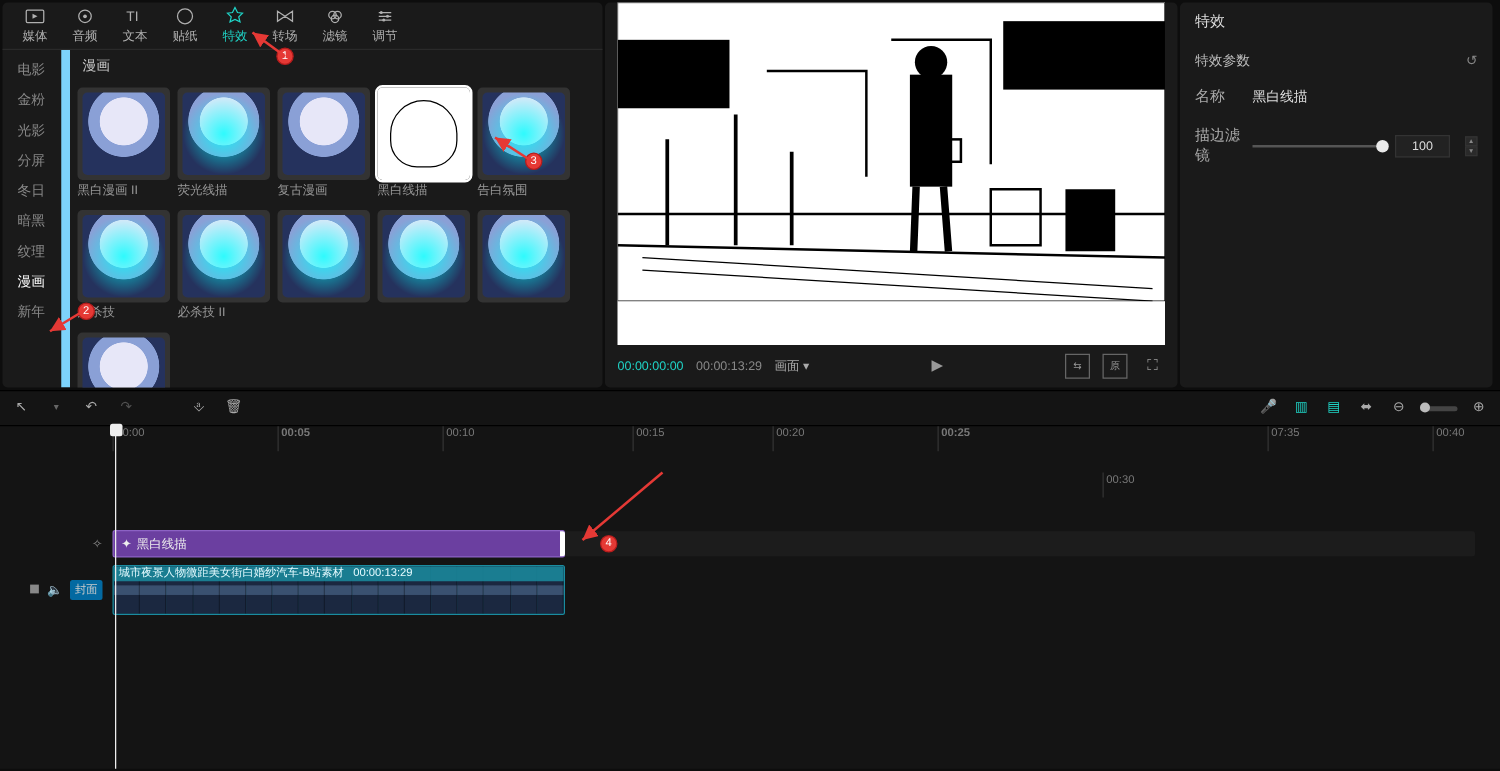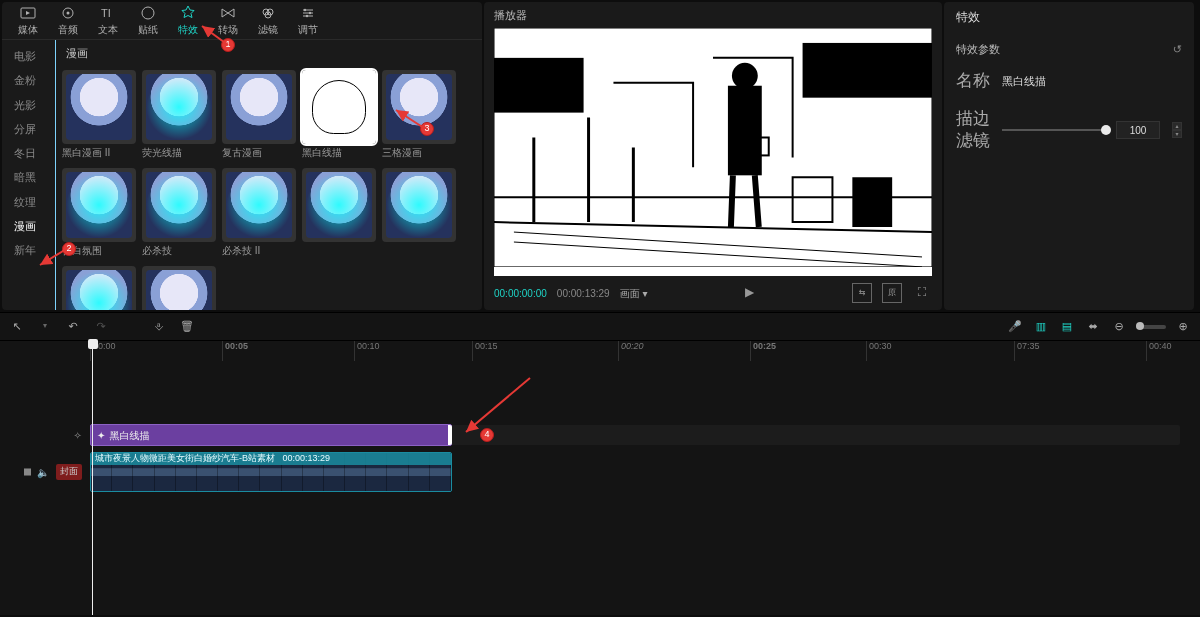--- a/index.html
+++ b/index.html
@@ -7,21 +7,21 @@
 
 
 .upper{display:flex;height:312px}
 .left-panel{width:480px;background:#1a1a1a;border-radius:4px;margin:2px;display:flex;flex-direction:column}
 .tabs{display:flex;height:38px;align-items:center;border-bottom:1px solid #2a2a2a;padding:0 6px}
 .tab{display:flex;flex-direction:column;align-items:center;justify-content:center;width:40px;height:36px;color:#b0b0b0;cursor:pointer;font-size:10px;gap:2px}
 .tab.active{color:#1fd3c6}
 .tab svg{width:16px;height:16px}
 .section-title{padding:6px 10px;font-size:11px;color:#ccc}
 .panel-body{display:flex;flex:1;overflow:hidden}
-.category-col{width:54px;border-right:1px solid #7dd3fc;display:flex;flex-direction:column;padding-top:4px}
+.category-col{width:54px;border-right:7px solid #7dd3fc;display:flex;flex-direction:column;padding-top:4px}
 .cat{padding:5px 0 5px 12px;font-size:11px;color:#888;cursor:pointer}
 .cat.active{color:#fff}
 .grid{flex:1;display:flex;flex-wrap:wrap;align-content:flex-start;padding:4px 6px;gap:6px;overflow:hidden}
 .cell{width:74px}
 .thumb{width:74px;height:74px;border-radius:4px;background:#333;position:relative;overflow:hidden;display:flex;align-items:center;justify-content:center}
 .thumb.selected{outline:2px solid #fff}
 .thumb.lineart{background:#fff}
 .cell-lbl{height:16px;font-size:10px;color:#999;text-align:left;margin-top:2px;white-space:nowrap}
 
 .anime-face{position:absolute;inset:4px;border-radius:4px;background:radial-gradient(circle at 50% 35%,#e7e7f8 0 35%,#8aa0d6 36% 52%,#25325d 53% 100%)}
@@ -39,21 +39,21 @@
 .tc{color:#1fd3c6}
 .spacer{flex:1}
 .icon-btn{width:20px;height:20px;display:flex;align-items:center;justify-content:center;color:#999;cursor:pointer;font-size:12px}
 
 .right-panel{width:250px;background:#1a1a1a;border-radius:4px;margin:2px 2px 2px 0;display:flex;flex-direction:column;padding:8px 12px}
 .rp-title{font-size:12px;color:#ddd;margin-bottom:10px}
 .rp-sub{display:flex;justify-content:space-between;align-items:center;margin:6px 0}
 .rp-sub .lbl{font-size:11px;color:#bbb}
 .reset-ico{color:#888;cursor:pointer}
 .row{display:flex;align-items:center;gap:10px;margin:8px 0}
-.row .lbl{width:36px;color:#aaa;font-size:17px}
+.row .lbl{width:36px;color:#aaa;font-size:12px}
 .row .val{font-size:11px;color:#ddd}
 .slider{flex:1;height:16px;position:relative}
 .slider .track{position:absolute;top:7px;left:0;right:0;height:2px;background:#555}
 .slider .knob{position:absolute;top:3px;width:10px;height:10px;border-radius:50%;background:#eaeaea}
 .numbox{width:44px;height:18px;background:#222;border:1px solid #333;color:#ddd;font-size:10px;display:flex;align-items:center;justify-content:center}
 .stepbtns{display:flex;flex-direction:column;margin-left:2px}
 .stepbtns span{width:10px;height:8px;background:#2a2a2a;border:1px solid #333;font-size:6px;text-align:center;cursor:pointer;color:#888}
 
 
 .lower{height:303px;background:#141414;border-top:1px solid #000;display:flex;flex-direction:column}
@@ -70,21 +70,21 @@
 .lane-head{width:90px;display:flex;align-items:center;justify-content:flex-end;padding-right:8px;gap:6px;color:#888;font-size:10px}
 .lane-body{flex:1;position:relative;height:100%}
 .lane-empty{position:absolute;left:0;right:20px;top:3px;bottom:3px;background:#1c1c1c;border-radius:2px}
 .effect-clip{position:absolute;top:2px;bottom:2px;background:#6b3fa0;border:1px solid #8c62c4;border-radius:2px;display:flex;align-items:center;padding:0 6px;color:#eee;font-size:10px;gap:4px}
 .effect-clip::after{content:"";position:absolute;right:-1px;top:0;bottom:0;width:4px;background:#fff;border-radius:0 2px 2px 0}
 .video-clip{position:absolute;top:0;bottom:0;background:#0d4754;border:1px solid #1a8ca0;border-radius:2px;overflow:hidden}
 .video-title{position:absolute;top:0;left:0;right:0;height:12px;background:rgba(26,140,160,.85);color:#e5fbff;font-size:9px;padding:0 4px;white-space:nowrap}
 .frames{display:flex;height:100%}
 .frame{width:22px;height:100%;background:linear-gradient(180deg,#1b2840 40%,#3a5170 41% 60%,#1b2840 61%);border-right:1px solid rgba(0,0,0,.3)}
 .lane.video{height:40px;margin-top:4px}
-.cover-tag{background:#7f1d1d;color:#ccc;font-size:9px;padding:2px 4px;border-radius:2px}
+.cover-tag{background:#0369a1;color:#ccc;font-size:9px;padding:2px 4px;border-radius:2px}
 
 
 .ann{position:absolute;pointer-events:none;z-index:100}
 .badge{width:14px;height:14px;border-radius:50%;background:#e53935;color:#fff;font-size:9px;display:flex;align-items:center;justify-content:center;border:1px solid #b71c1c}
 .arrow-line{stroke:#e53935;stroke-width:2;fill:none;marker-end:url(#arrowhead)}
 </style>
 </head>
 <body>
 
 <div class="upper">
@@ -181,71 +181,64 @@
               <div class="cell-lbl">复古漫画</div>
             </div>
             <div class="cell">
               <div class="thumb selected lineart">
                 <div class="anime-face  line"></div>
               </div>
               <div class="cell-lbl">黑白线描</div>
             </div>
             <div class="cell">
               <div class="thumb  ">
+                <div class="anime-face glow "></div>
+              </div>
+              <div class="cell-lbl">告白氛围</div>
+            </div>
+            <div class="cell">
+              <div class="thumb  ">
+                <div class="anime-face glow "></div>
+              </div>
+              <div class="cell-lbl">必杀技</div>
+            </div>
+            <div class="cell">
+              <div class="thumb  ">
+                <div class="anime-face glow "></div>
+              </div>
+              <div class="cell-lbl">必杀技 II</div>
+            </div>
+            <div class="cell">
+              <div class="thumb  ">
+                <div class="anime-face glow "></div>
+              </div>
+              <div class="cell-lbl"></div>
+            </div>
+            <div class="cell">
+              <div class="thumb  ">
+                <div class="anime-face glow "></div>
+              </div>
+              <div class="cell-lbl"></div>
+            </div>
+            <div class="cell">
+              <div class="thumb  ">
+                <div class="anime-face glow "></div>
+              </div>
+            </div>
+            <div class="cell">
+              <div class="thumb  ">
                 <div class="anime-face  "></div>
               </div>
-              <div class="cell-lbl">三格漫画</div>
-            </div>
-            <div class="cell">
-              <div class="thumb  ">
-                <div class="anime-face glow "></div>
-              </div>
-              <div class="cell-lbl">告白氛围</div>
-            </div>
-            <div class="cell">
-              <div class="thumb  ">
-                <div class="anime-face glow "></div>
-              </div>
-              <div class="cell-lbl">必杀技</div>
-            </div>
-            <div class="cell">
-              <div class="thumb  ">
-                <div class="anime-face glow "></div>
-              </div>
-              <div class="cell-lbl">必杀技 II</div>
-            </div>
-            <div class="cell">
-              <div class="thumb  ">
-                <div class="anime-face glow "></div>
-              </div>
-              <div class="cell-lbl"></div>
-            </div>
-            <div class="cell">
-              <div class="thumb  ">
-                <div class="anime-face glow "></div>
-              </div>
-              <div class="cell-lbl"></div>
-            </div>
-            <div class="cell">
-              <div class="thumb  ">
-                <div class="anime-face glow "></div>
-              </div>
-            </div>
-            <div class="cell">
-              <div class="thumb  ">
-                <div class="anime-face  "></div>
-              </div>
             </div>
           </div>
       </div>
     </div>
   </div>
 
   <div class="player">
-    <div class="player-head">播放器</div>
     <div class="viewport">
       <svg class="scene" viewBox="0 0 440 240" preserveAspectRatio="none">
 
         <rect x="0" y="0" width="440" height="240" fill="#fff"></rect>
         <path d="M0 170 L440 170" stroke-width="2"></path>
         <path d="M0 195 L440 205" stroke-width="2"></path>
         <path d="M40 110 L40 195 M95 90 L95 195 M140 120 L140 195" stroke-width="3"></path>
         <rect x="0" y="30" width="90" height="55" class="fill"></rect>
         <rect x="310" y="15" width="130" height="55" class="fill"></rect>
         <path d="M120 55 L200 55 L200 140 M220 30 L300 30 L300 130" stroke-width="2"></path>
@@ -316,24 +309,24 @@
       <span class="ico" style="width:30px;height:4px;background:#444;border-radius:2px;position:relative">
           <span style="position:absolute;left:0;top:-3px;width:8px;height:8px;border-radius:50%;background:#bbb"></span>
         </span>
       <span class="ico">⊕</span>
     </div>
   </div>
   <div class="ruler" id="ruler">
       <div class="tick" style="left: 0px;">00:00</div>
       <div class="tick" style="left: 132px; font-weight: bold;">00:05</div>
       <div class="tick" style="left: 264px;">00:10</div>
-      <div class="tick" style="left: 382px;">00:15</div>
-      <div class="tick" style="left: 528px; font-style: italic;">00:20</div>
+      <div class="tick" style="left: 416px;">00:15</div>
+      <div class="tick" style="left: 528px;">00:20</div>
       <div class="tick" style="left: 660px; font-weight: bold;">00:25</div>
-      <div class="tick" style="left: 776px;">00:30</div>
+      <div class="tick" style="left: 792px; margin-top: 37px;">00:30</div>
       <div class="tick" style="left: 924px;">07:35</div>
       <div class="tick" style="left: 1056px;">00:40</div>
     </div>
   <div class="playhead-area">
     <div class="playhead" id="playhead" style="left: 92px;"></div>
 
     <div style="height:60px"></div>
 
     <div class="lane">
       <div class="lane-head">

